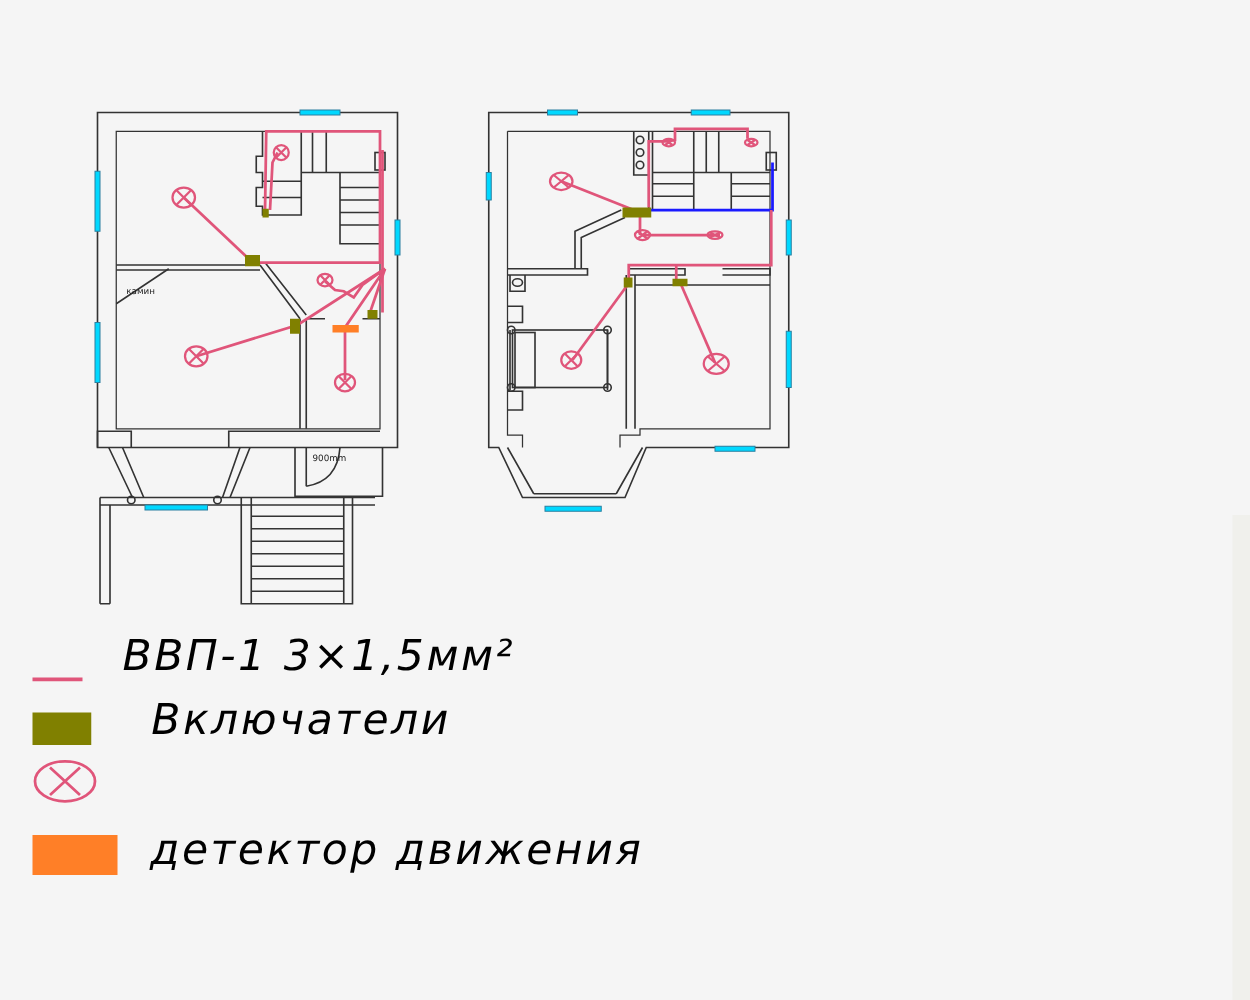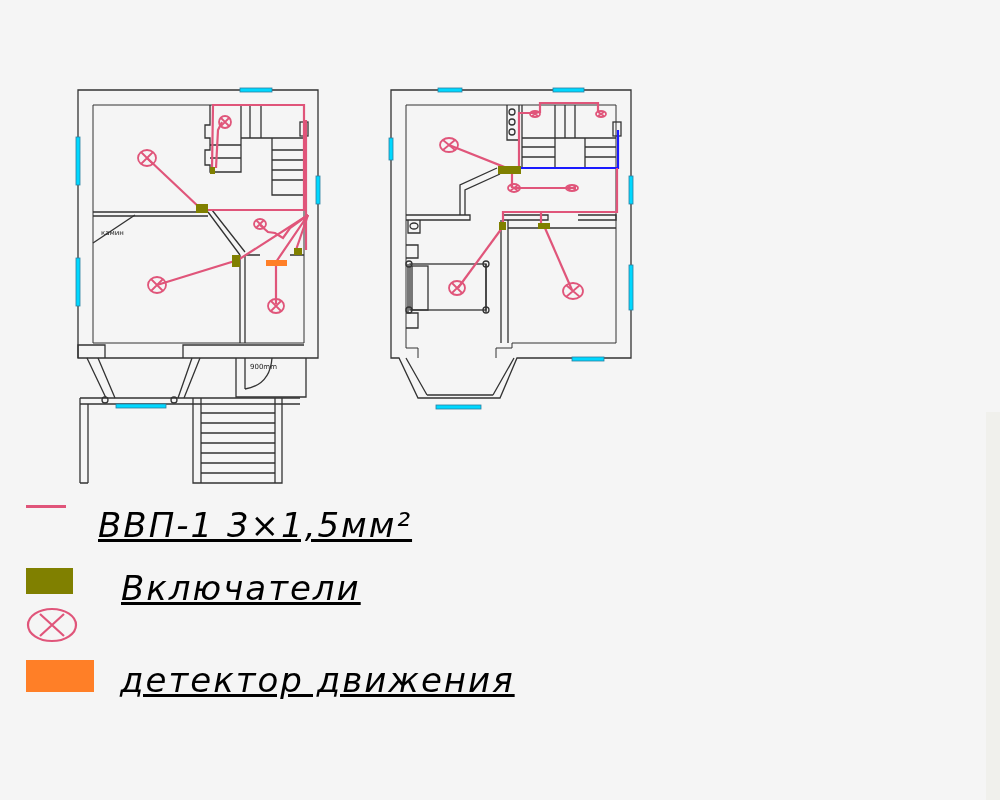--- a/index.html
+++ b/index.html
@@ -1,19 +1,19 @@
 <!DOCTYPE html>
 <html><head>
 <meta charset="utf-8">
 <style>
   html,body{margin:0;padding:0;}
   body{width:1000px;height:800px;background:#f5f5f5;position:relative;overflow:hidden;font-family:"DejaVu Sans",sans-serif;}
   .edge-strip{position:absolute;left:986px;top:412px;width:14px;height:388px;background:#f0f0ec;}
   .plan{position:absolute;left:0;top:0;}
-  .legend-row{position:absolute;left:26px;display:flex;align-items:flex-start;text-decoration:underline;}
+  .legend-row{position:absolute;left:26px;display:flex;align-items:flex-end;}
   .legend-text{font-family:"DejaVu Sans",sans-serif;color:#000;font-size:34px;letter-spacing:2px;font-style:italic;}
   .swatch-line{width:40px;height:3px;background:#e0557a;margin-right:32px;}
   .swatch-switch{width:47px;height:26px;background:#808000;margin-right:48px;}
   .swatch-detector{width:68px;height:32px;background:#ff7f27;margin-right:26px;}
   .swatch-lamp{margin-right:26px;}
   .lbl{font-family:"DejaVu Sans",sans-serif;font-size:7px;fill:#222;}
 </style>
 </head>
 <body>
 
@@ -193,21 +193,21 @@
     <rect x="498" y="166" width="23" height="8"></rect>
     <rect x="499" y="222" width="7" height="8"></rect>
     <rect x="538" y="223" width="12" height="6"></rect>
   </g>
 </svg>
 
 <div class="legend-row" style="top:505px;">
   <span class="swatch-line"></span>
   <span class="legend-text">ВВП-1  3×1,5мм²</span>
 </div>
-<div class="legend-row" style="top:568px;">
+<div class="legend-row" style="top:556px;">
   <span class="swatch-switch"></span>
   <span class="legend-text">Включатели</span>
 </div>
 <div class="legend-row" style="top:605px;">
   <svg class="swatch-lamp" width="52" height="40" viewBox="0 0 52 40">
     <ellipse cx="26" cy="20" rx="24" ry="16" stroke="#e0557a" stroke-width="2.2" fill="none"></ellipse>
     <path d="M14 9 L38 31 M38 9 L14 31" stroke="#e0557a" stroke-width="2.2"></path>
   </svg>
 </div>
 <div class="legend-row" style="top:660px;">

